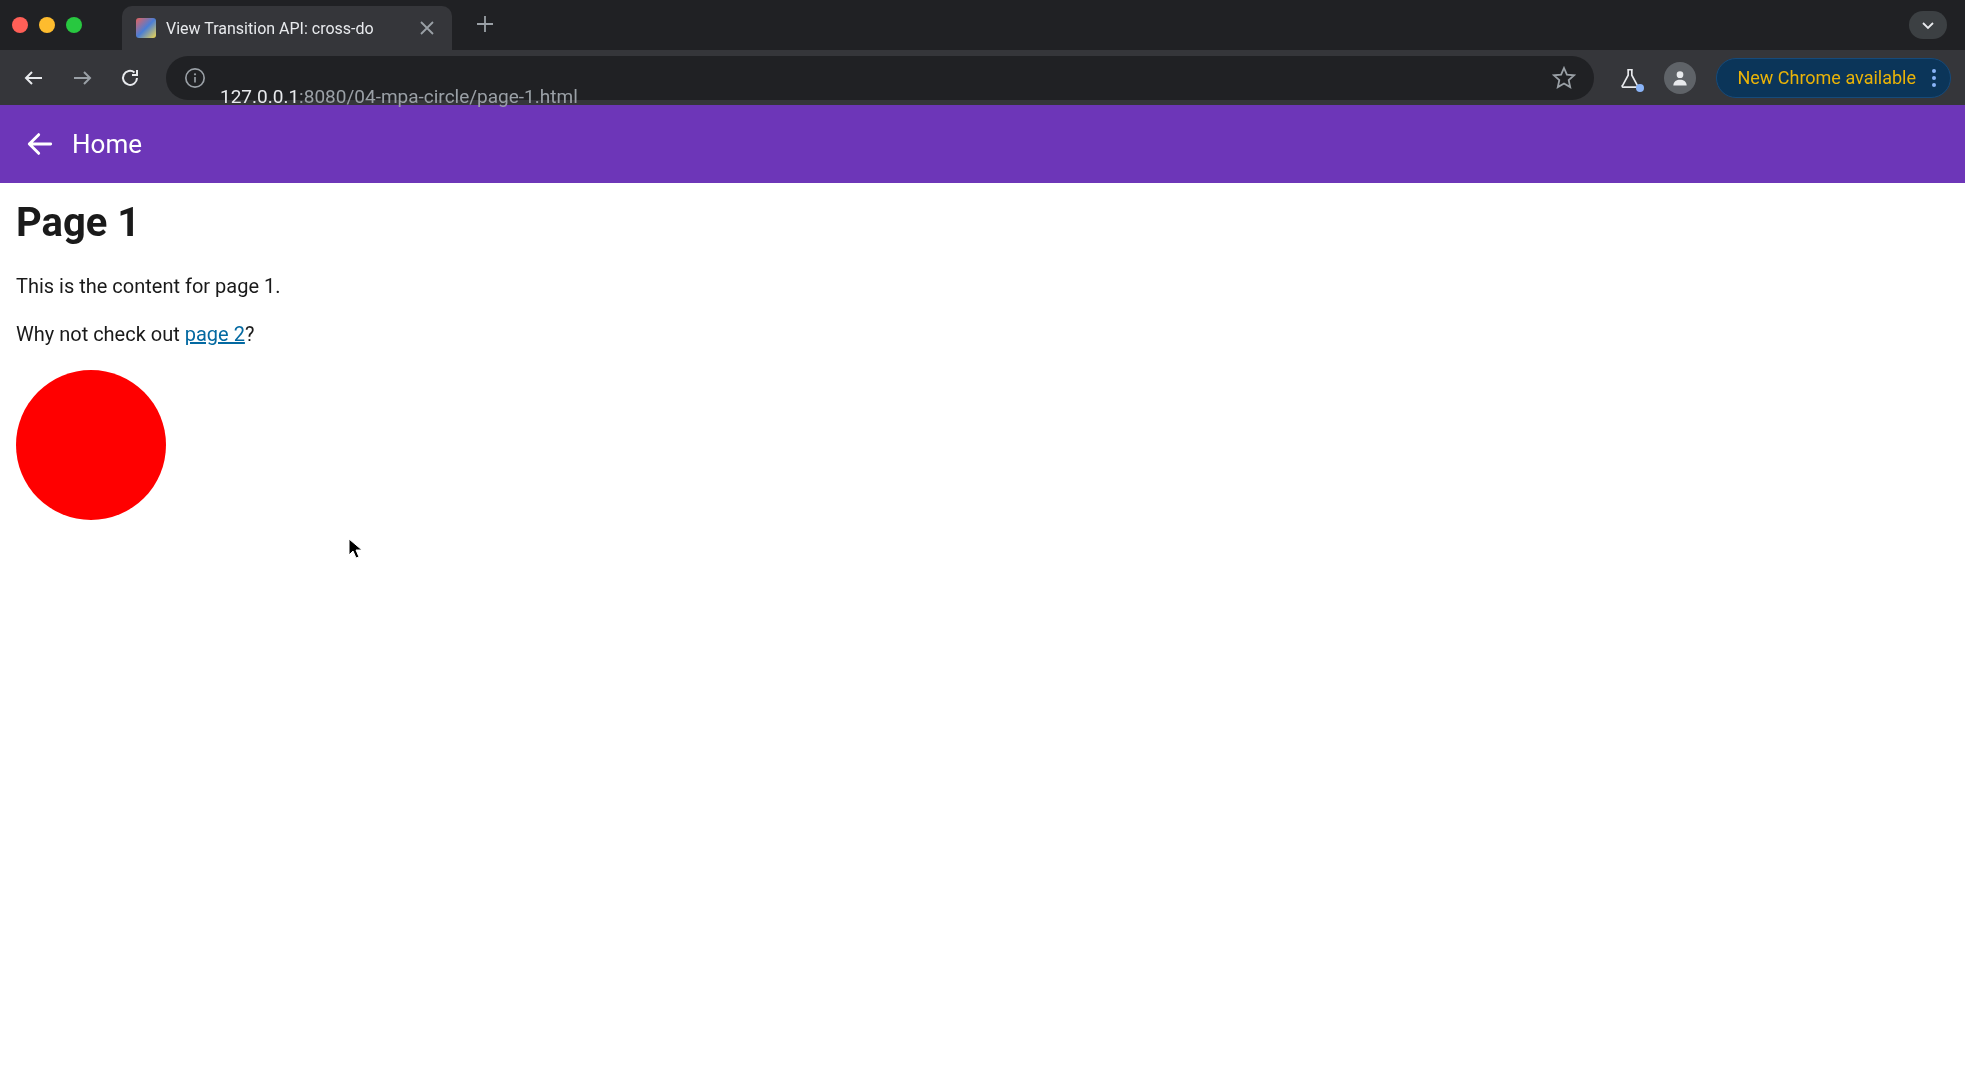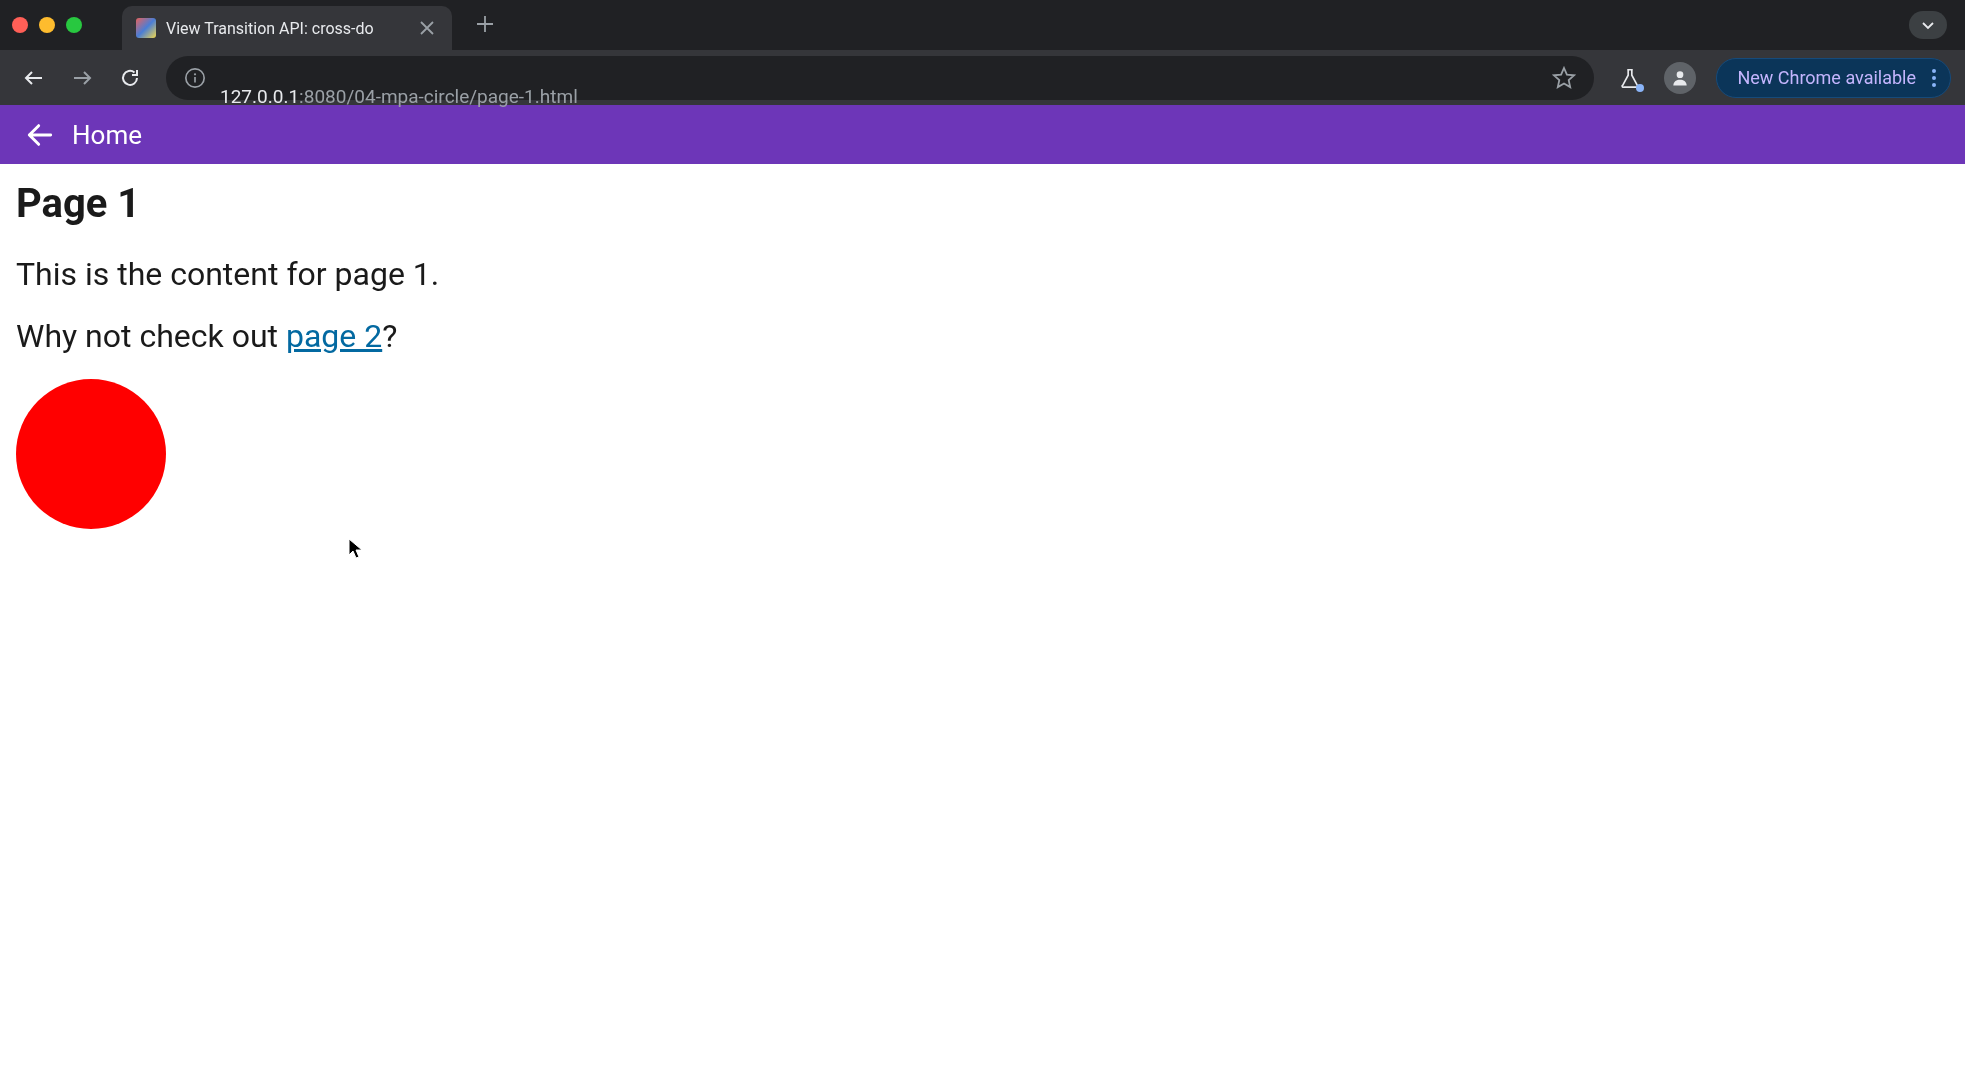--- a/index.html
+++ b/index.html
@@ -198,21 +198,21 @@
       display: flex;
       align-items: center;
       justify-content: center;
       color: #e8eaed;
       margin: 0 6px;
     }
 
     .update-pill {
       background: #0b3559;
       border: 1px solid #164a7a;
-      color: #c4b5fd;
+      color: #eab308;
       height: 40px;
       border-radius: 20px;
       display: flex;
       align-items: center;
       padding: 0 14px 0 20px;
       gap: 10px;
       font-size: 18px;
       cursor: pointer;
       margin-left: 6px;
     }
@@ -227,21 +227,21 @@
     .update-menu-dots span {
       width: 4px;
       height: 4px;
       background: #8ab4f8;
       border-radius: 50%;
     }
 
     
     .page-header {
       background: #6d36b8;
-      height: 59px;
+      height: 78px;
       display: flex;
       align-items: center;
       padding: 0 24px;
       gap: 16px;
     }
 
     .back-arrow {
       color: #ffffff;
       cursor: pointer;
       display: flex;
@@ -259,21 +259,21 @@
     }
 
     .page-title {
       font-size: 40px;
       font-weight: 700;
       color: #1a1a1a;
       margin-bottom: 28px;
     }
 
     .page-text {
-      font-size: 32px;
+      font-size: 20px;
       color: #1a1a1a;
       margin-bottom: 24px;
     }
 
     .inline-link {
       color: #0369a1;
       text-decoration: underline;
       cursor: pointer;
       text-align: center;
     }

